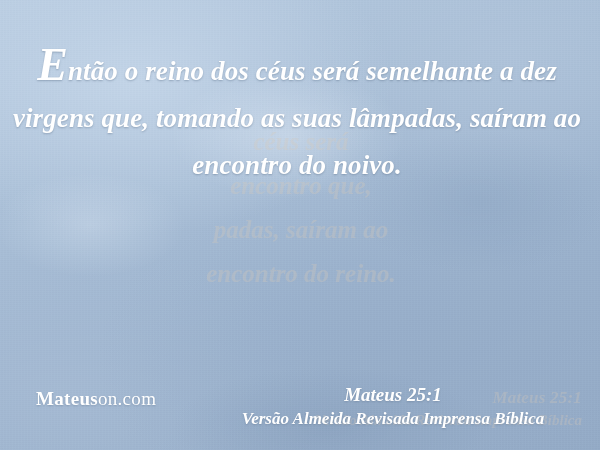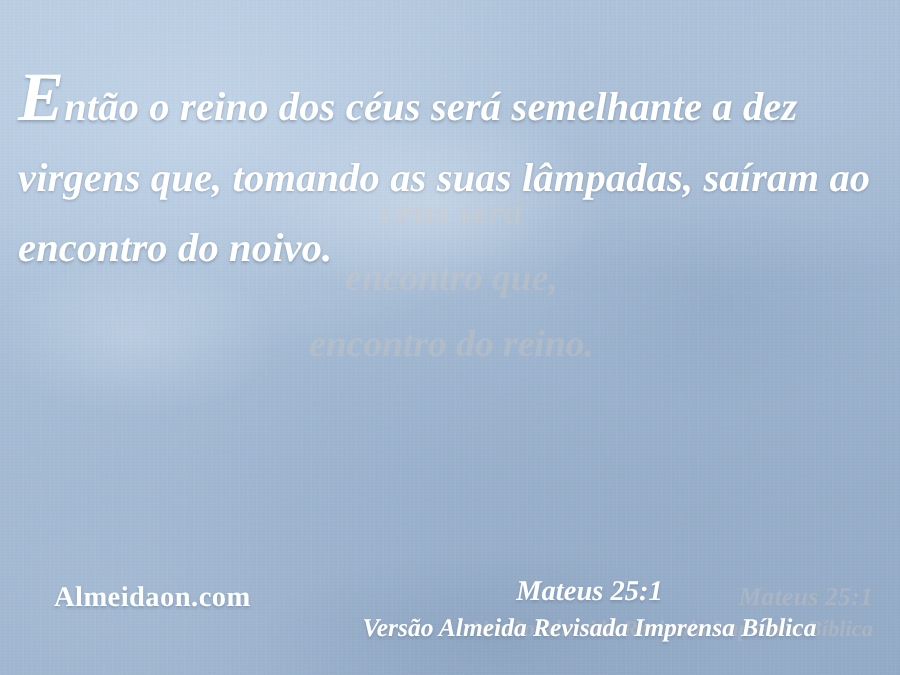--- a/index.html
+++ b/index.html
@@ -78,21 +78,21 @@
     top: 412px;
     text-align: right;
     font-size: 15px;
   }
   
   .verse {
     position: absolute;
     left: 12px;
     right: 18px;
     top: 48px;
-    text-align: left;
+    text-align: center;
     color: #ffffff;
     font-style: italic;
     font-weight: 700;
     font-size: 27px;
     line-height: 47px;
     text-shadow: 0 1px 2px rgba(90,110,135,0.45);
     letter-spacing: 0.1px;
   }
   .verse .lead {
     font-size: 46px;
@@ -104,21 +104,21 @@
     left: 36px;
     top: 388px;
     color: #ffffff;
     font-family: "Liberation Serif", serif;
     font-weight: 700;
     font-size: 19px;
     letter-spacing: 0.3px;
     text-shadow: 0 1px 2px rgba(90,110,135,0.40);
   }
   .footer-brand .thin {
-    font-weight: 700;
+    font-weight: 400;
   }
   .footer-ref {
     position: absolute;
     left: 200px;
     width: 386px;
     top: 384px;
     text-align: center;
     color: #ffffff;
     font-style: italic;
     font-weight: 700;
@@ -144,30 +144,31 @@
 <div id="canvas">
 
   <div class="bg-base"></div>
   <div class="bg-cloud"></div>
   <div class="bg-grain"></div>
 
   <div class="ghost-layer">
     <div class="ghost-verse">
       <div>céus será</div>
       <div>encontro que,</div>
+      <div>padas, saíram ao</div>
       <div>encontro do reino.</div>
     </div>
     <div class="ghost-ref">Mateus 25:1</div>
     <div class="ghost-ver">Versão Almeida Revisada Imprensa Bíblica</div>
   </div>
 
   <div class="verse">
     <span class="lead">E</span><span>ntão o reino dos céus será semelhante a dez virgens que, tomando as suas lâmpadas, saíram ao encontro do noivo.</span>
   </div>
 
   <div class="footer-brand">
-    <span>Almeida</span><span class="thin">on.com</span>
+    <span>Mateus</span><span class="thin">on.com</span>
   </div>
 
   <div class="footer-ref">Mateus 25:1</div>
   <div class="footer-version">Versão Almeida Revisada Imprensa Bíblica</div>
 
 </div>
 
 </body></html>

